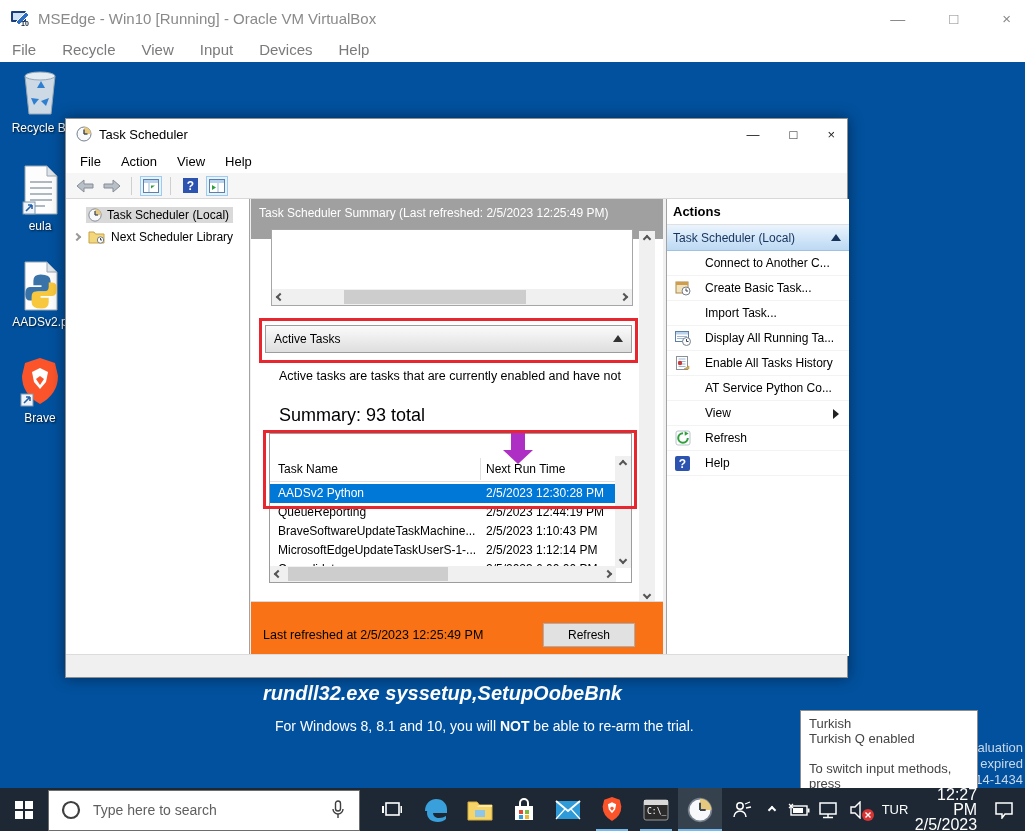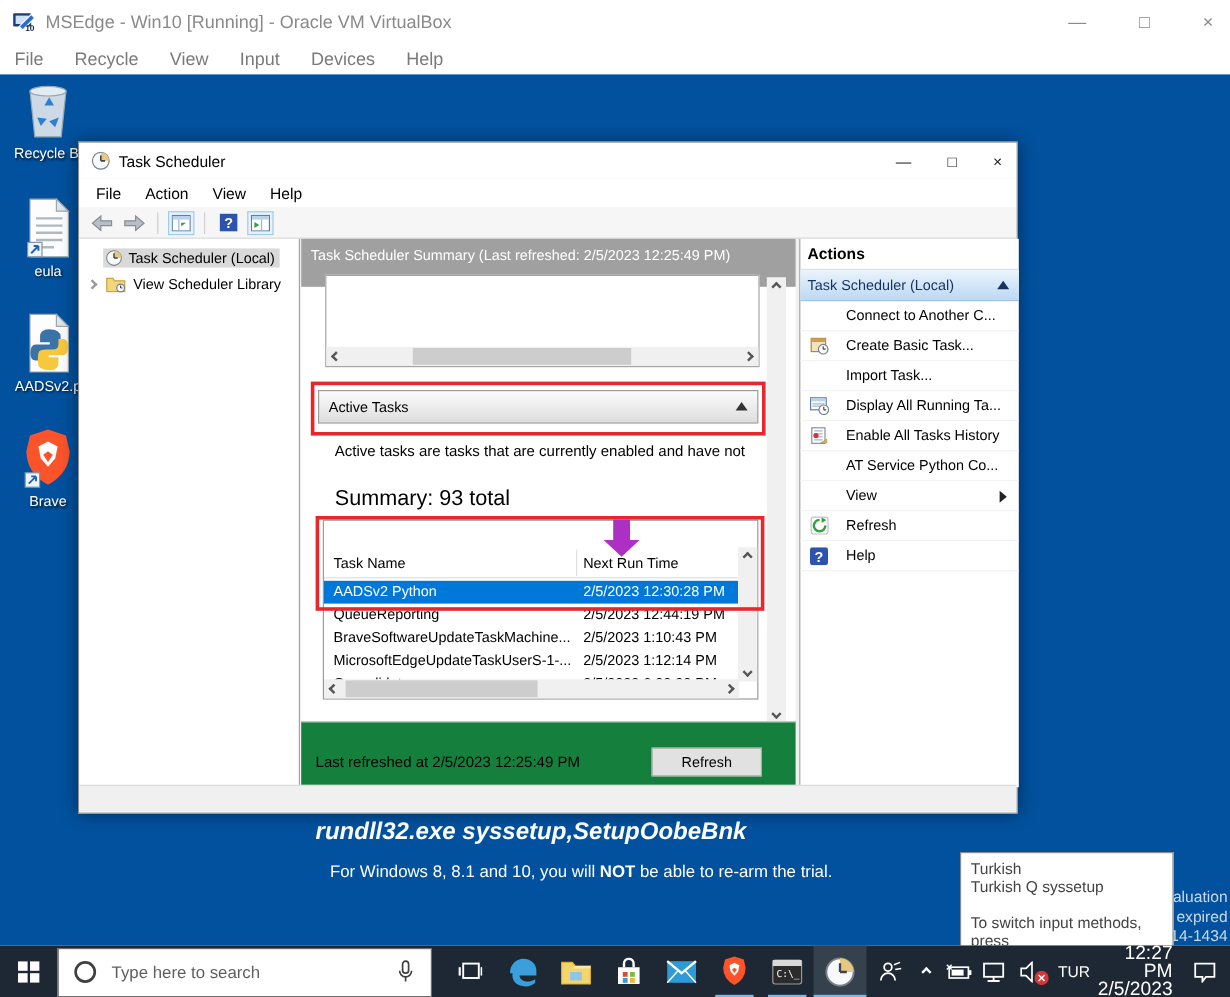--- a/index.html
+++ b/index.html
@@ -43,21 +43,21 @@
   .tsw-statusbar { position:absolute; left:0; bottom:0; width:100%; height:23px; background:#f0f0f0; border-top:1px solid #dcdcdc; }
 
   
   .pane-tree { position:absolute; left:0; top:0; width:184px; height:457px; background:#fff; border-right:1px solid #a3a3a3; }
   .tree-row { position:absolute; left:0; height:20px; display:flex; align-items:center; font-size:12px; white-space:nowrap; }
   .tree-sel { background:#d9d9d9; padding:1px 4px 1px 2px; display:flex; align-items:center; gap:5px; }
 
   
   .pane-middle { position:absolute; left:185px; top:0; width:412px; height:457px; background:#fff; }
   .summary-header { position:absolute; left:0; top:0; width:100%; height:40px; background:#a0a0a0; color:#fff; font-size:12px; line-height:28px; padding-left:8px; white-space:nowrap; overflow:hidden; }
-  .mid-status { position:absolute; left:0; top:402px; width:100%; height:55px; background:#15803d; border-top:1px solid #dadada; }
+  .mid-status { position:absolute; left:0; top:402px; width:100%; height:55px; background:#f97316; border-top:1px solid #dadada; }
   .refresh-btn { position:absolute; right:28px; top:21px; width:92px; height:24px; background:#e1e1e1; border:1px solid #adadad; font-size:12px; text-align:center; line-height:22px; }
 
   .scrollbox1 { position:absolute; left:20px; top:30px; width:362px; height:77px; background:#fff; border:1px solid #a6a6a6; }
   .hscroll { position:absolute; left:0; bottom:0; width:100%; height:16px; background:#f0f0f0; }
   .hs-arrow { position:absolute; top:0; width:16px; height:16px; display:flex; align-items:center; justify-content:center; color:#555; }
   .hs-thumb { position:absolute; top:1px; height:14px; background:#cdcdcd; }
 
   .vscroll-outer { position:absolute; left:388px; top:32px; width:16px; height:372px; background:#f0f0f0; }
   .vs-arrow { position:absolute; left:0; width:16px; height:16px; display:flex; align-items:center; justify-content:center; color:#555; }
 
@@ -279,21 +279,21 @@
             </span>
           </div>
           <div class="tree-row" style="top:28px; left:8px">
             <span class="chev right" style="border-color:#9a9a9a"></span>
             <svg width="17" height="14" viewBox="0 0 17 14" style="margin:0 6px 0 8px">
                 <path d="M1 2 h5 l1.5 2 H16 v9 H1 Z" fill="#f3d77c" stroke="#c9a244"></path>
                 <circle cx="12.5" cy="10" r="3.2" fill="#fdfdfd" stroke="#77808c"></circle>
                 <line x1="12.5" y1="10" x2="12.5" y2="8" stroke="#3c4550"></line>
                 <line x1="12.5" y1="10" x2="14" y2="10" stroke="#3c4550"></line>
               </svg>
-            <span>View Scheduler Library</span>
+            <span>Next Scheduler Library</span>
           </div>
         </div>
 
         <div class="pane-middle">
           <div class="summary-header">Task Scheduler Summary (Last refreshed: 2/5/2023 12:25:49 PM)</div>
 
           <div class="scrollbox1">
             <div class="hscroll">
               <span class="hs-arrow" style="left:0">
                   <span class="chev left"></span>
@@ -467,21 +467,21 @@
           </div>
         </div>
 
       </div>
 
       <div class="tsw-statusbar"></div>
     </div>
 
     <div class="lang-tooltip">
       <div>Turkish</div>
-      <div>Turkish Q syssetup</div>
+      <div>Turkish Q enabled</div>
       <div class="gap"></div>
       <div>To switch input methods, press</div>
 
     </div>
 
   </div>
 
   <div class="taskbar">
     <div class="start-btn">
       <svg width="18" height="18" viewBox="0 0 18 18">

